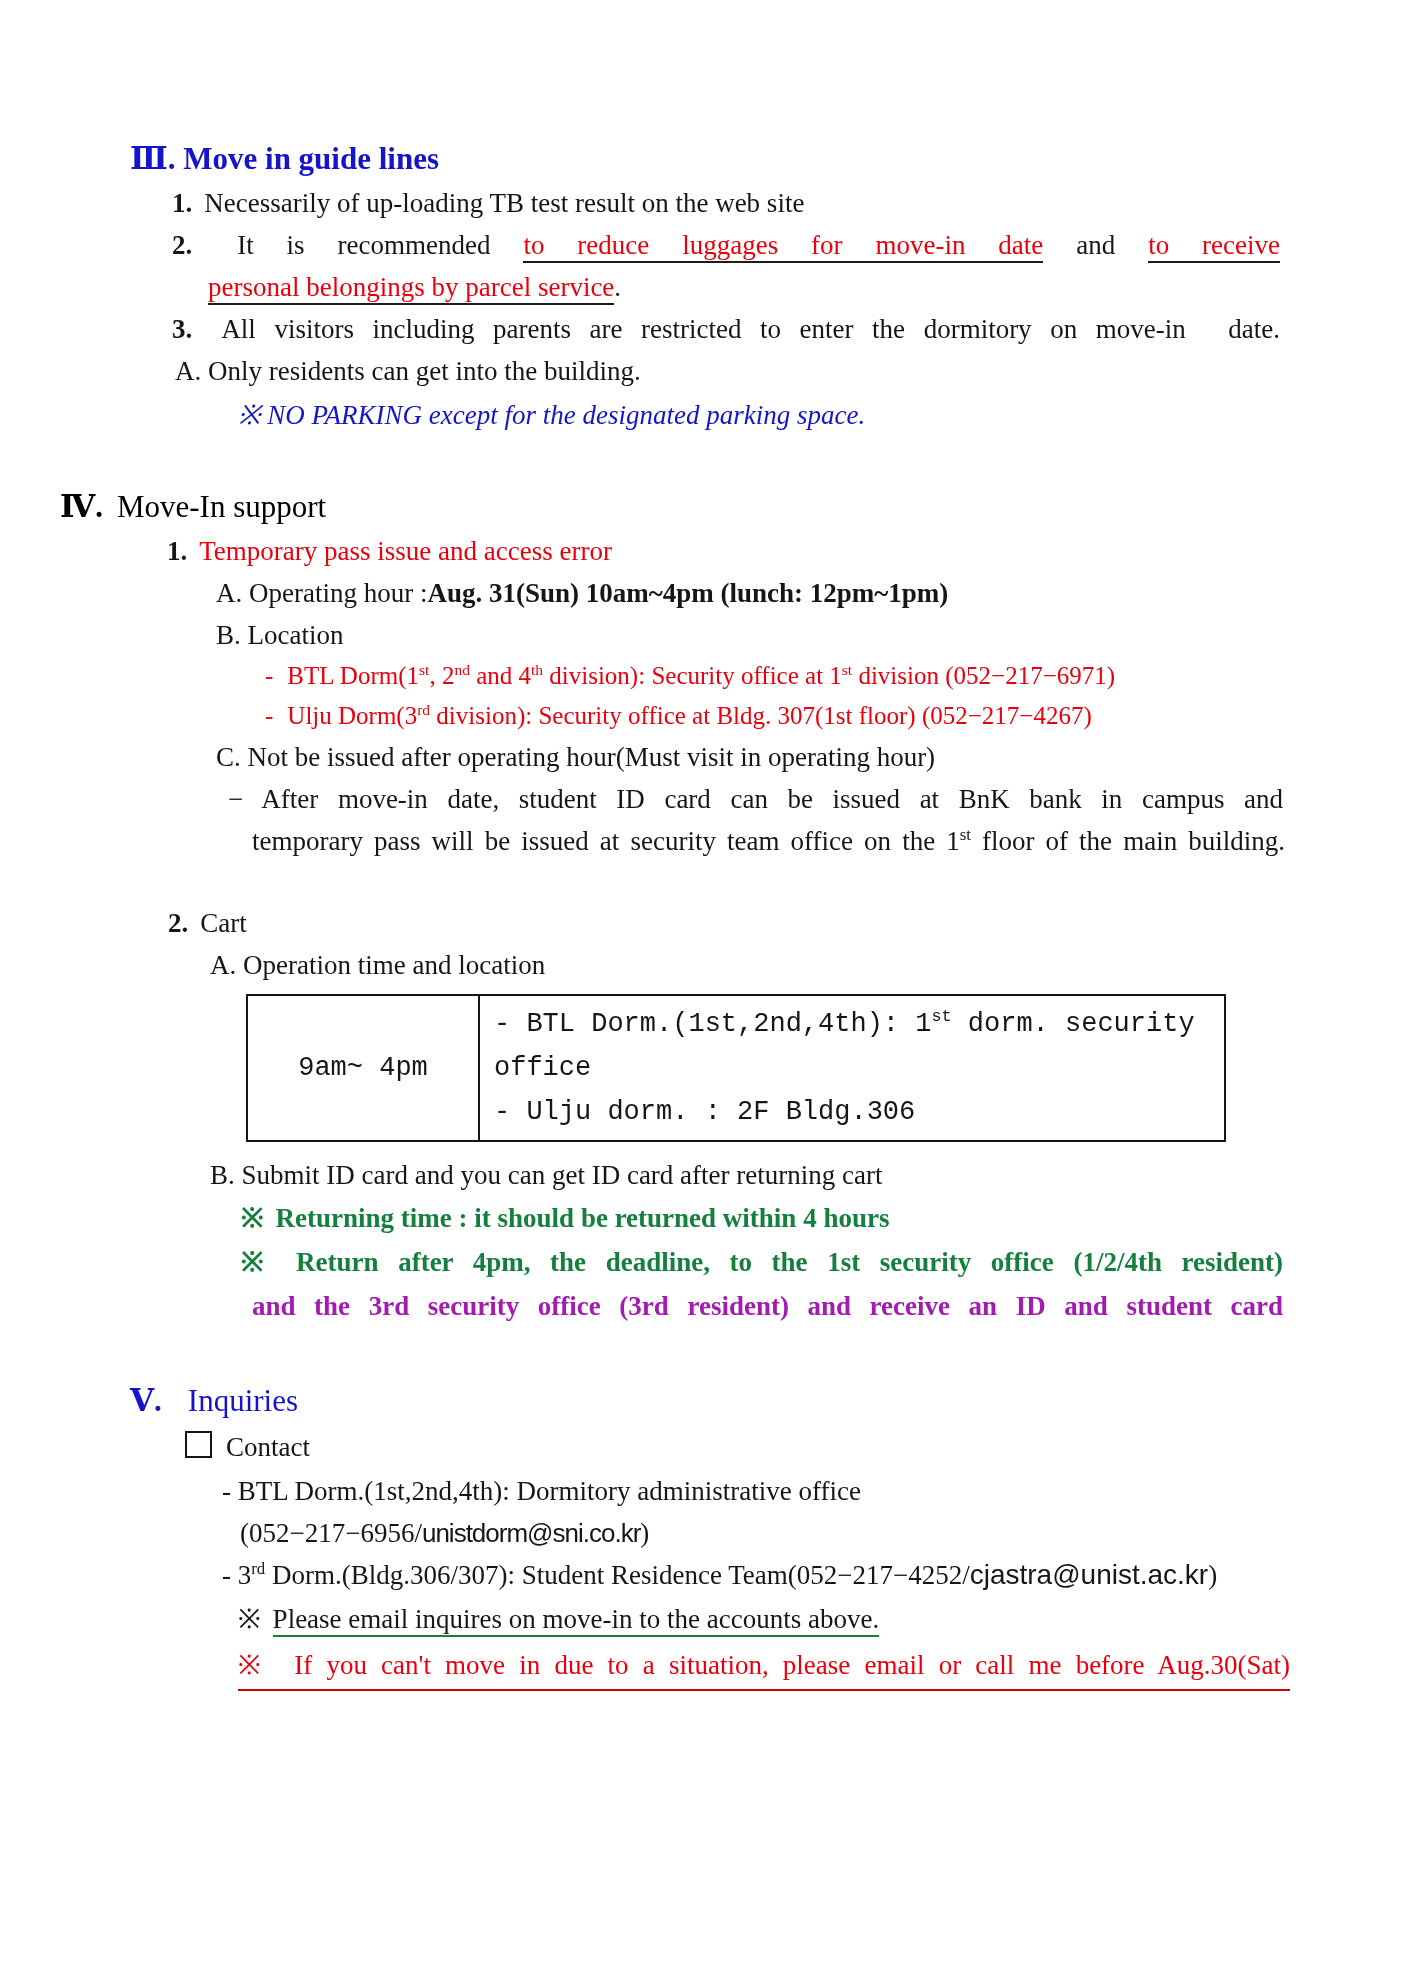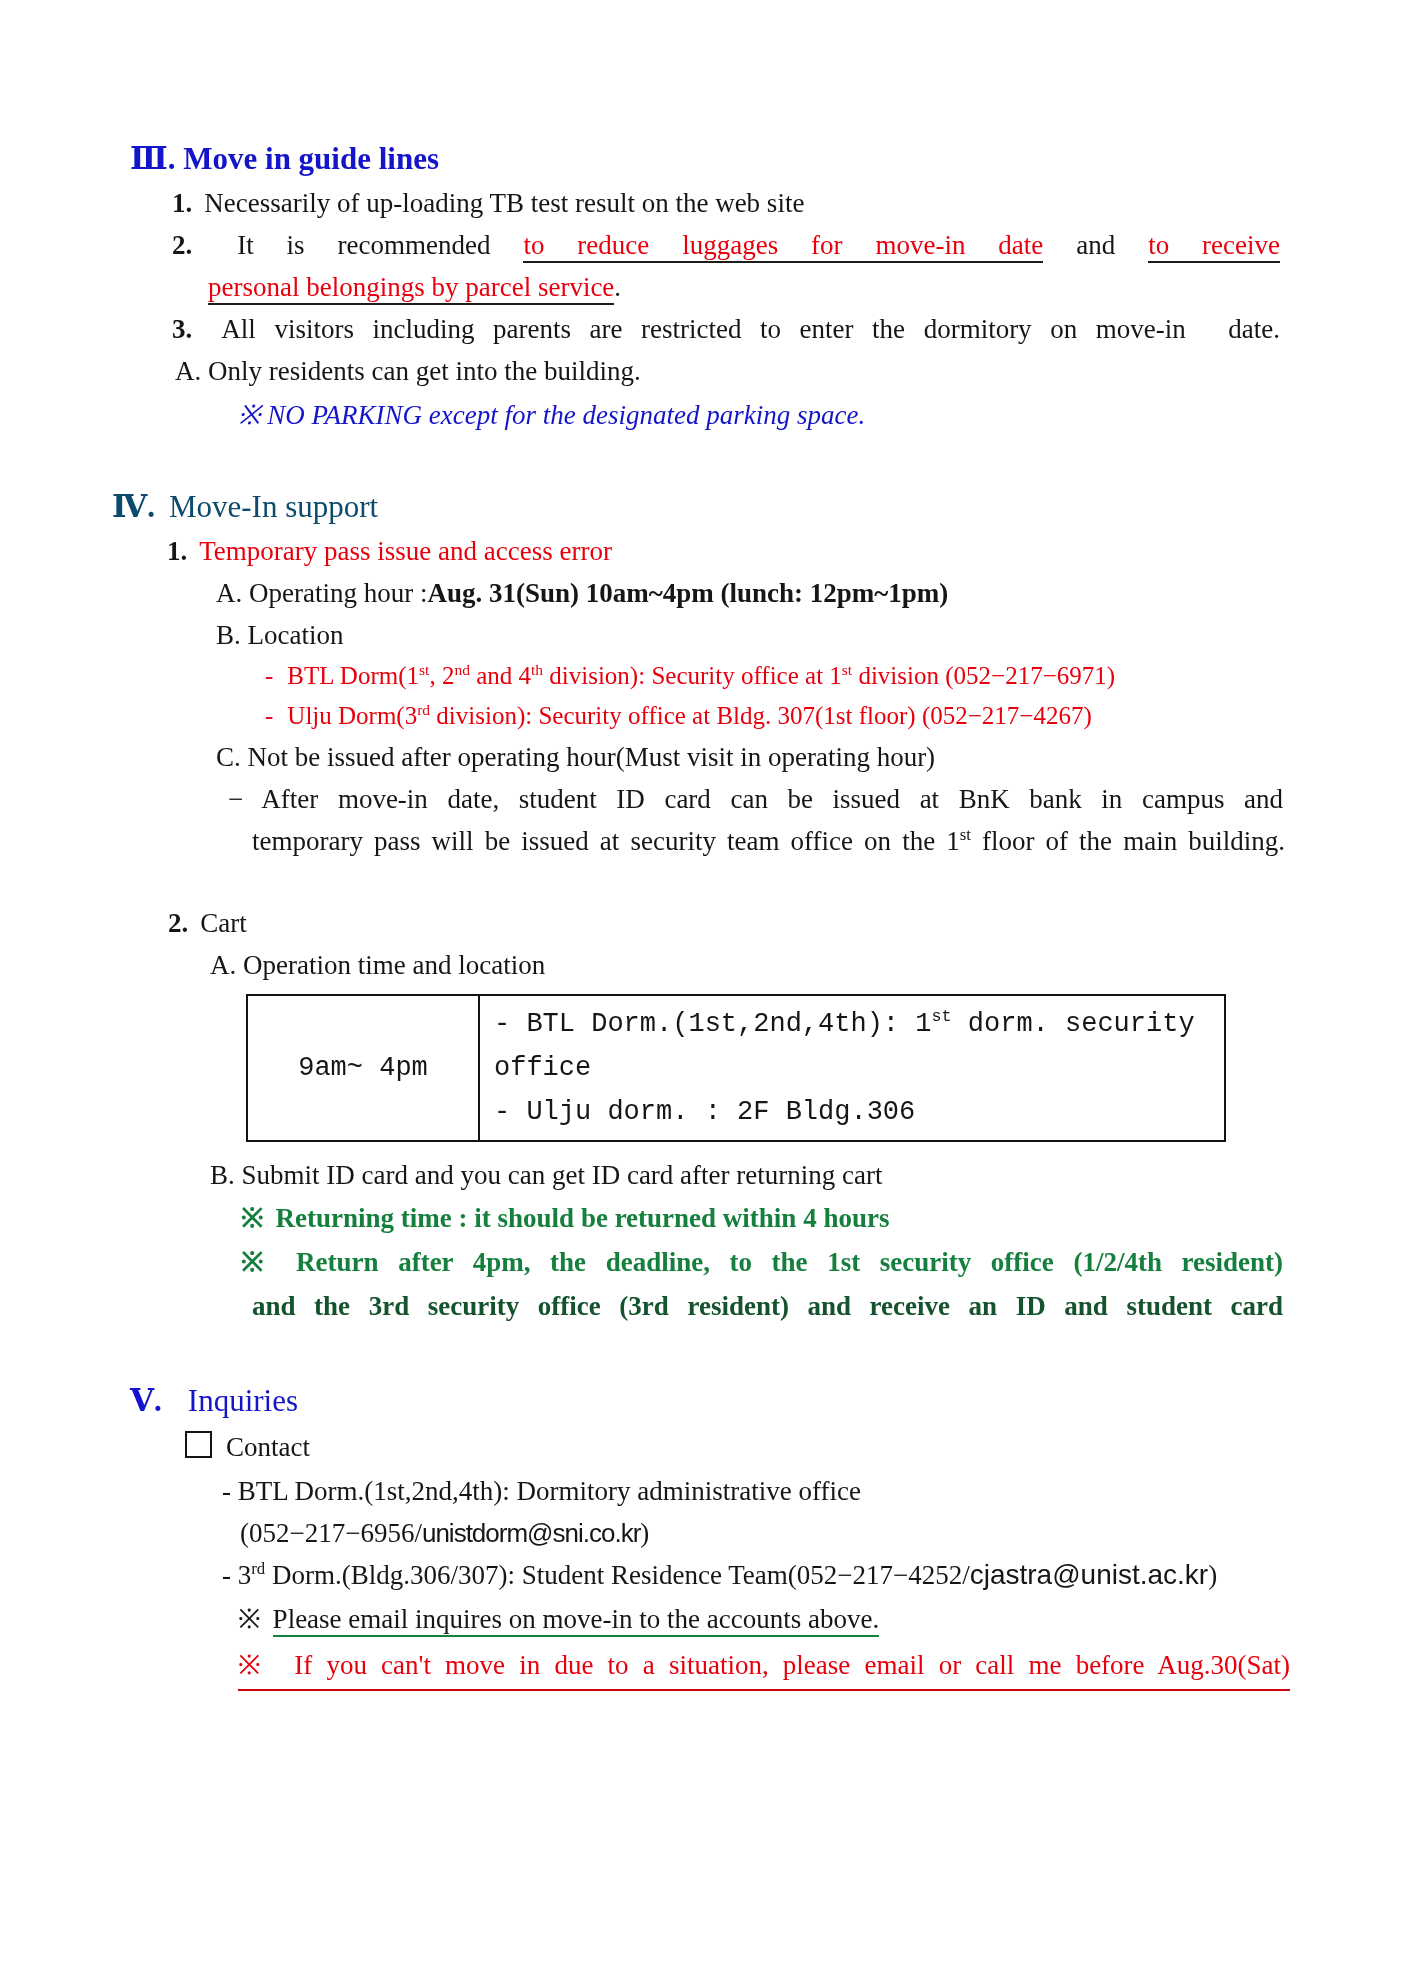--- a/index.html
+++ b/index.html
@@ -13,21 +13,21 @@
   .line { white-space:normal; }
   .just { text-align:justify; text-align-last:justify; }
   .bold { font-weight:bold; }
   .red  { color:#e8000d; }
   .ub   { border-bottom:2px solid #1c1c1c; padding-bottom:1px; }  
   .num  { font-weight:bold; padding-right:12px; }
   sup   { font-size:0.62em; line-height:0; }
 
   
   .h3 { margin-left:130px; font-size:31px; line-height:46px; font-weight:bold; color:#1414cb; }
-  .h4 { margin-left:112px; margin-top:46px; font-size:31px; line-height:46px; color:#0c4a6e; }
+  .h4 { margin-left:60px; margin-top:46px; font-size:31px; line-height:46px; color:#000000; }
   .h4 .hnum, .h5 .hnum { font-weight:bold; padding-right:14px; }
   .h5 { margin-left:130px; margin-top:50px; font-size:31px; line-height:46px; color:#1414cb; }
   .h5 .hnum { padding-right:26px; }
 
   
   .s3-li   { margin-left:172px; margin-right:123px; }
   .s3-l2b  { margin-left:208px; }
   .s3-a    { margin-left:175px; }
   .s3-note { margin-left:238px; color:#1414cb; font-style:italic; line-height:46px; }
 
@@ -41,21 +41,21 @@
 
   
   .cart-title { margin-left:168px; margin-top:40px; }
   .cart-let   { margin-left:210px; }
   .op-table { margin-left:246px; margin-top:8px; margin-bottom:12px;
               border-collapse:collapse;font-family:Liberation Mono, monospace; }
   .op-table td { border:2px solid #141414; line-height:44px; }
   .op-table .t-time { width:228px; text-align:center; }
   .op-table .t-loc  { width:720px; padding:6px 10px 6px 14px; }
   .cart-note  { margin-left:241px; margin-right:120px; color:#15803d; font-weight:bold; font-size:27px; line-height:44px; }
-  .cart-note2b { margin-left:252px; margin-right:120px; color:#14532d; font-weight:bold; font-size:27px; line-height:44px; }
+  .cart-note2b { margin-left:252px; margin-right:120px; color:#a21caf; font-weight:bold; font-size:27px; line-height:44px; }
 
   
   .s5-contact { margin-left:185px; line-height:46px; }
   .checkbox { display:inline-block; width:23px; height:23px; border:2px solid #141414;
               vertical-align:-2px; margin-right:14px; }
   .s5-item { margin-left:222px; }
   .s5-sub  { margin-left:240px; }
   .s5-note { margin-left:238px; line-height:46px; }
   .s5-note .ntext { border-bottom:2px solid #15803d; padding-bottom:1px; }
   .s5-note-red { margin-left:238px; margin-right:113px; line-height:46px; color:#e8000d;

